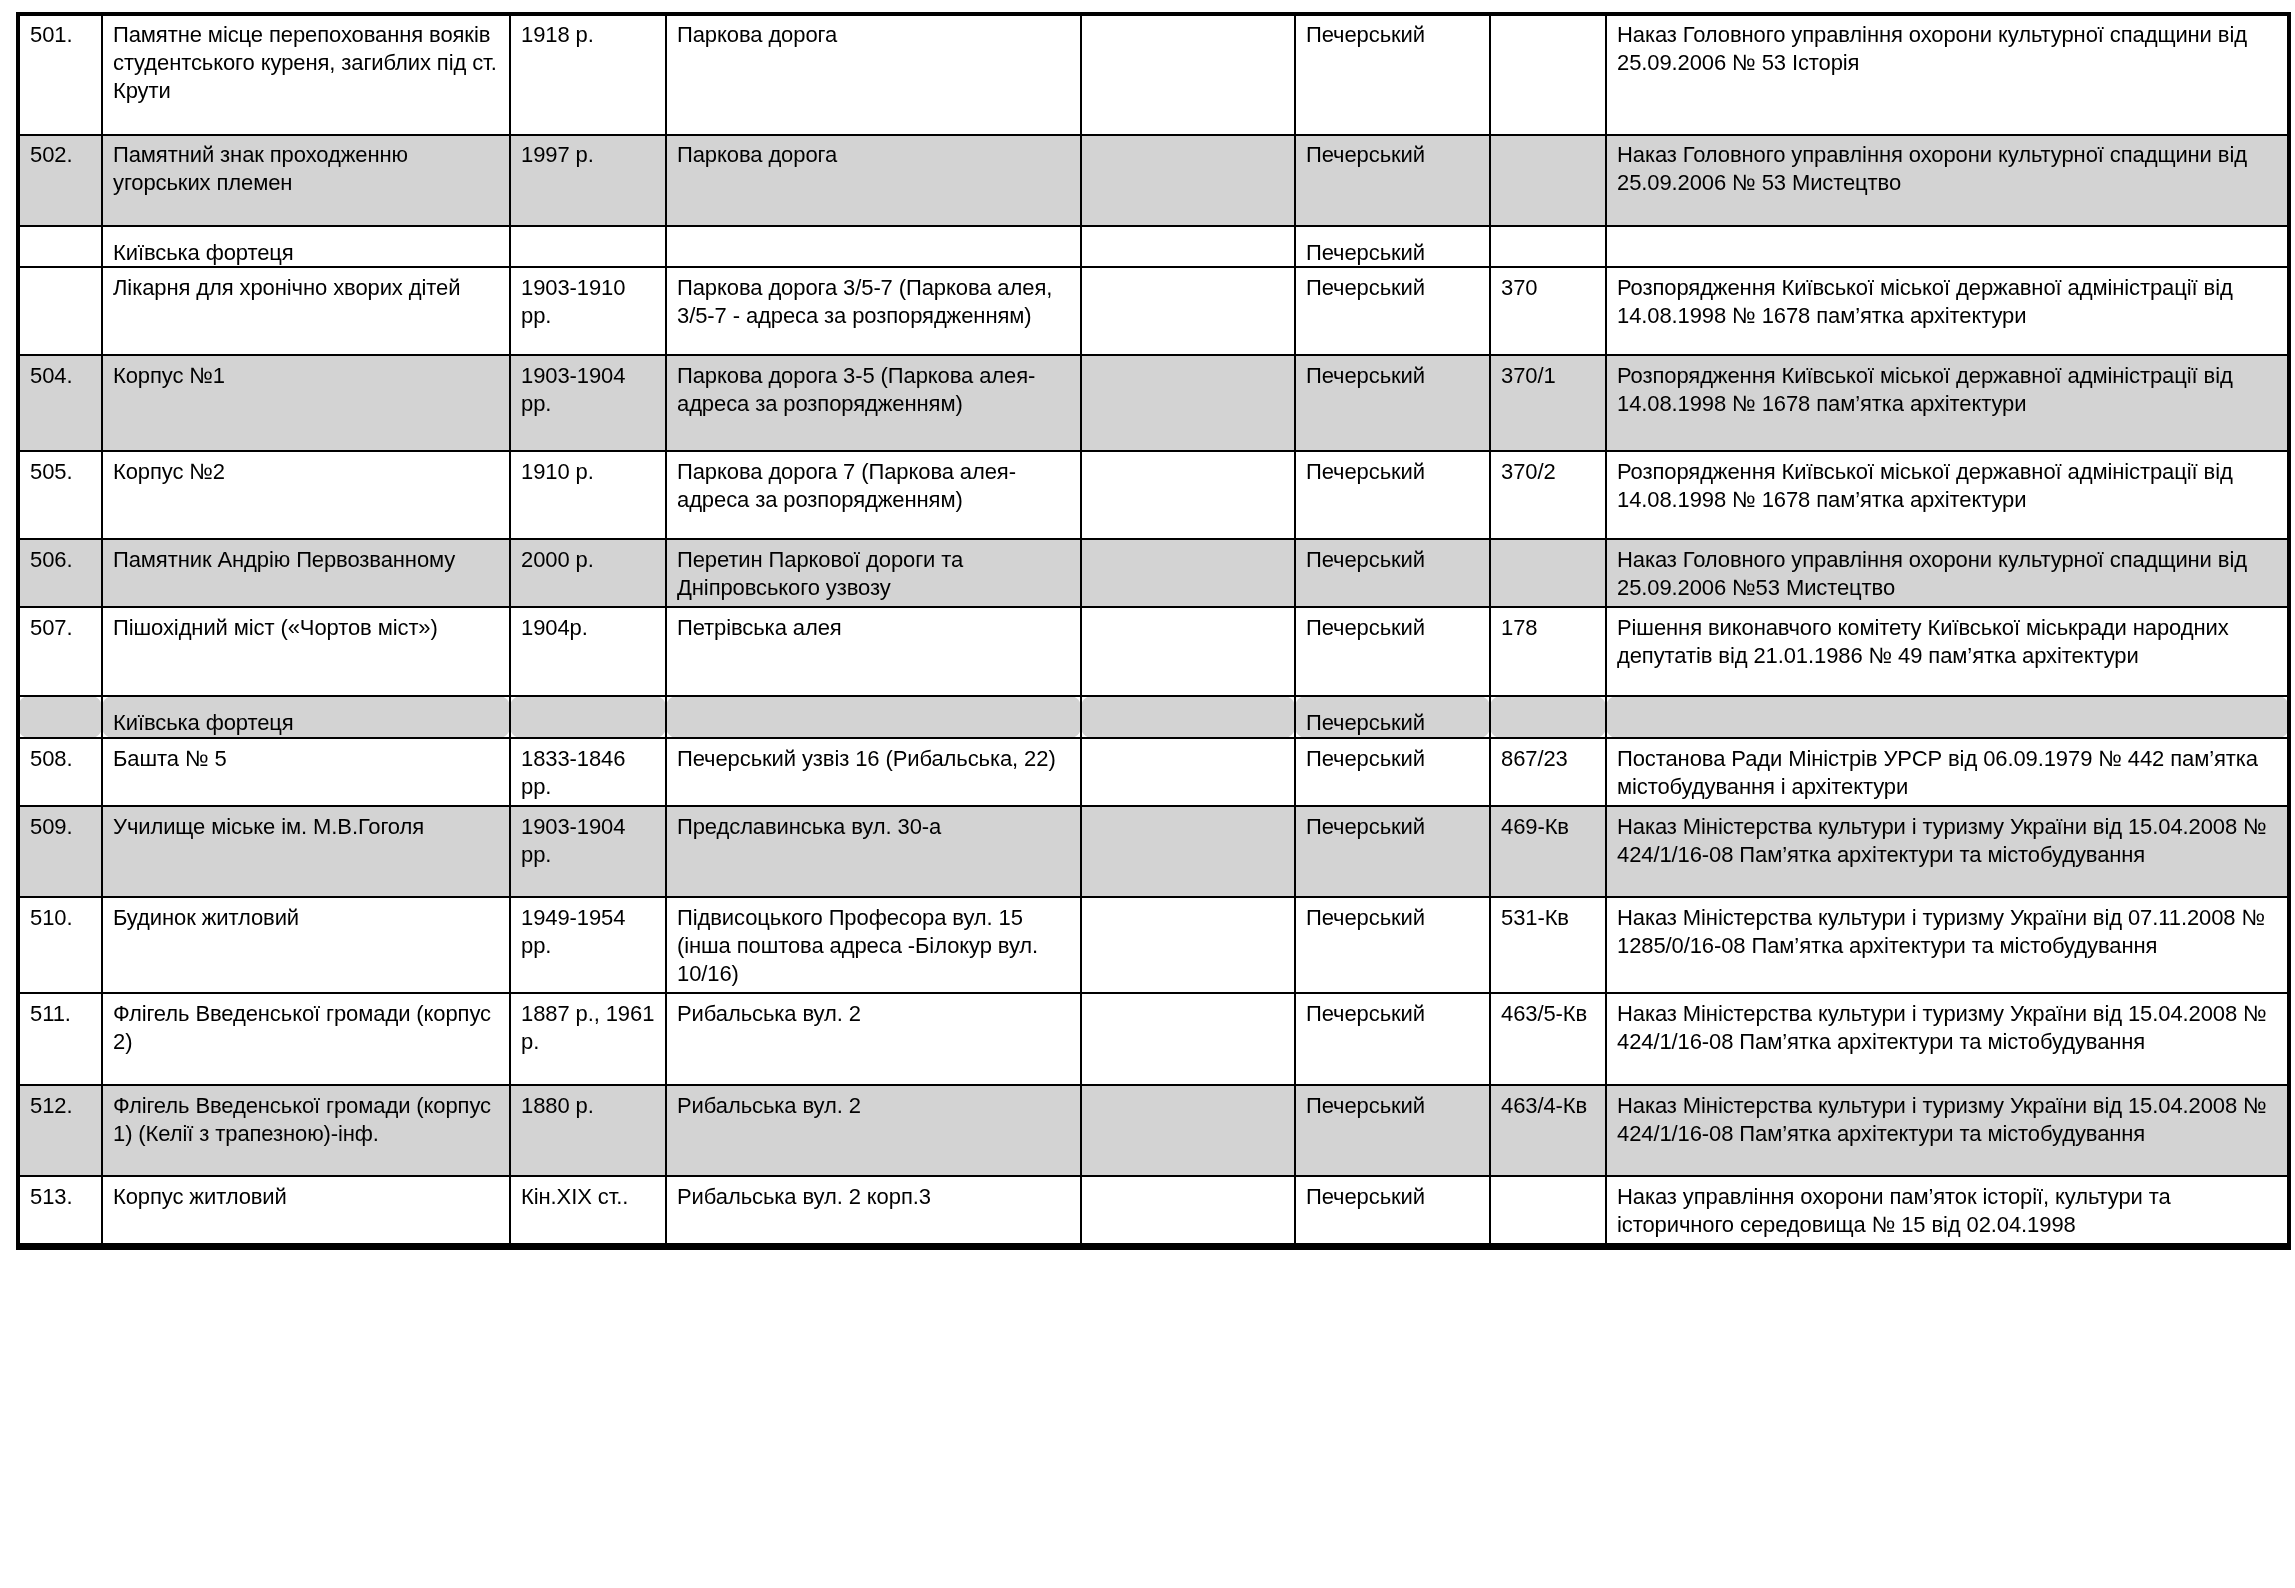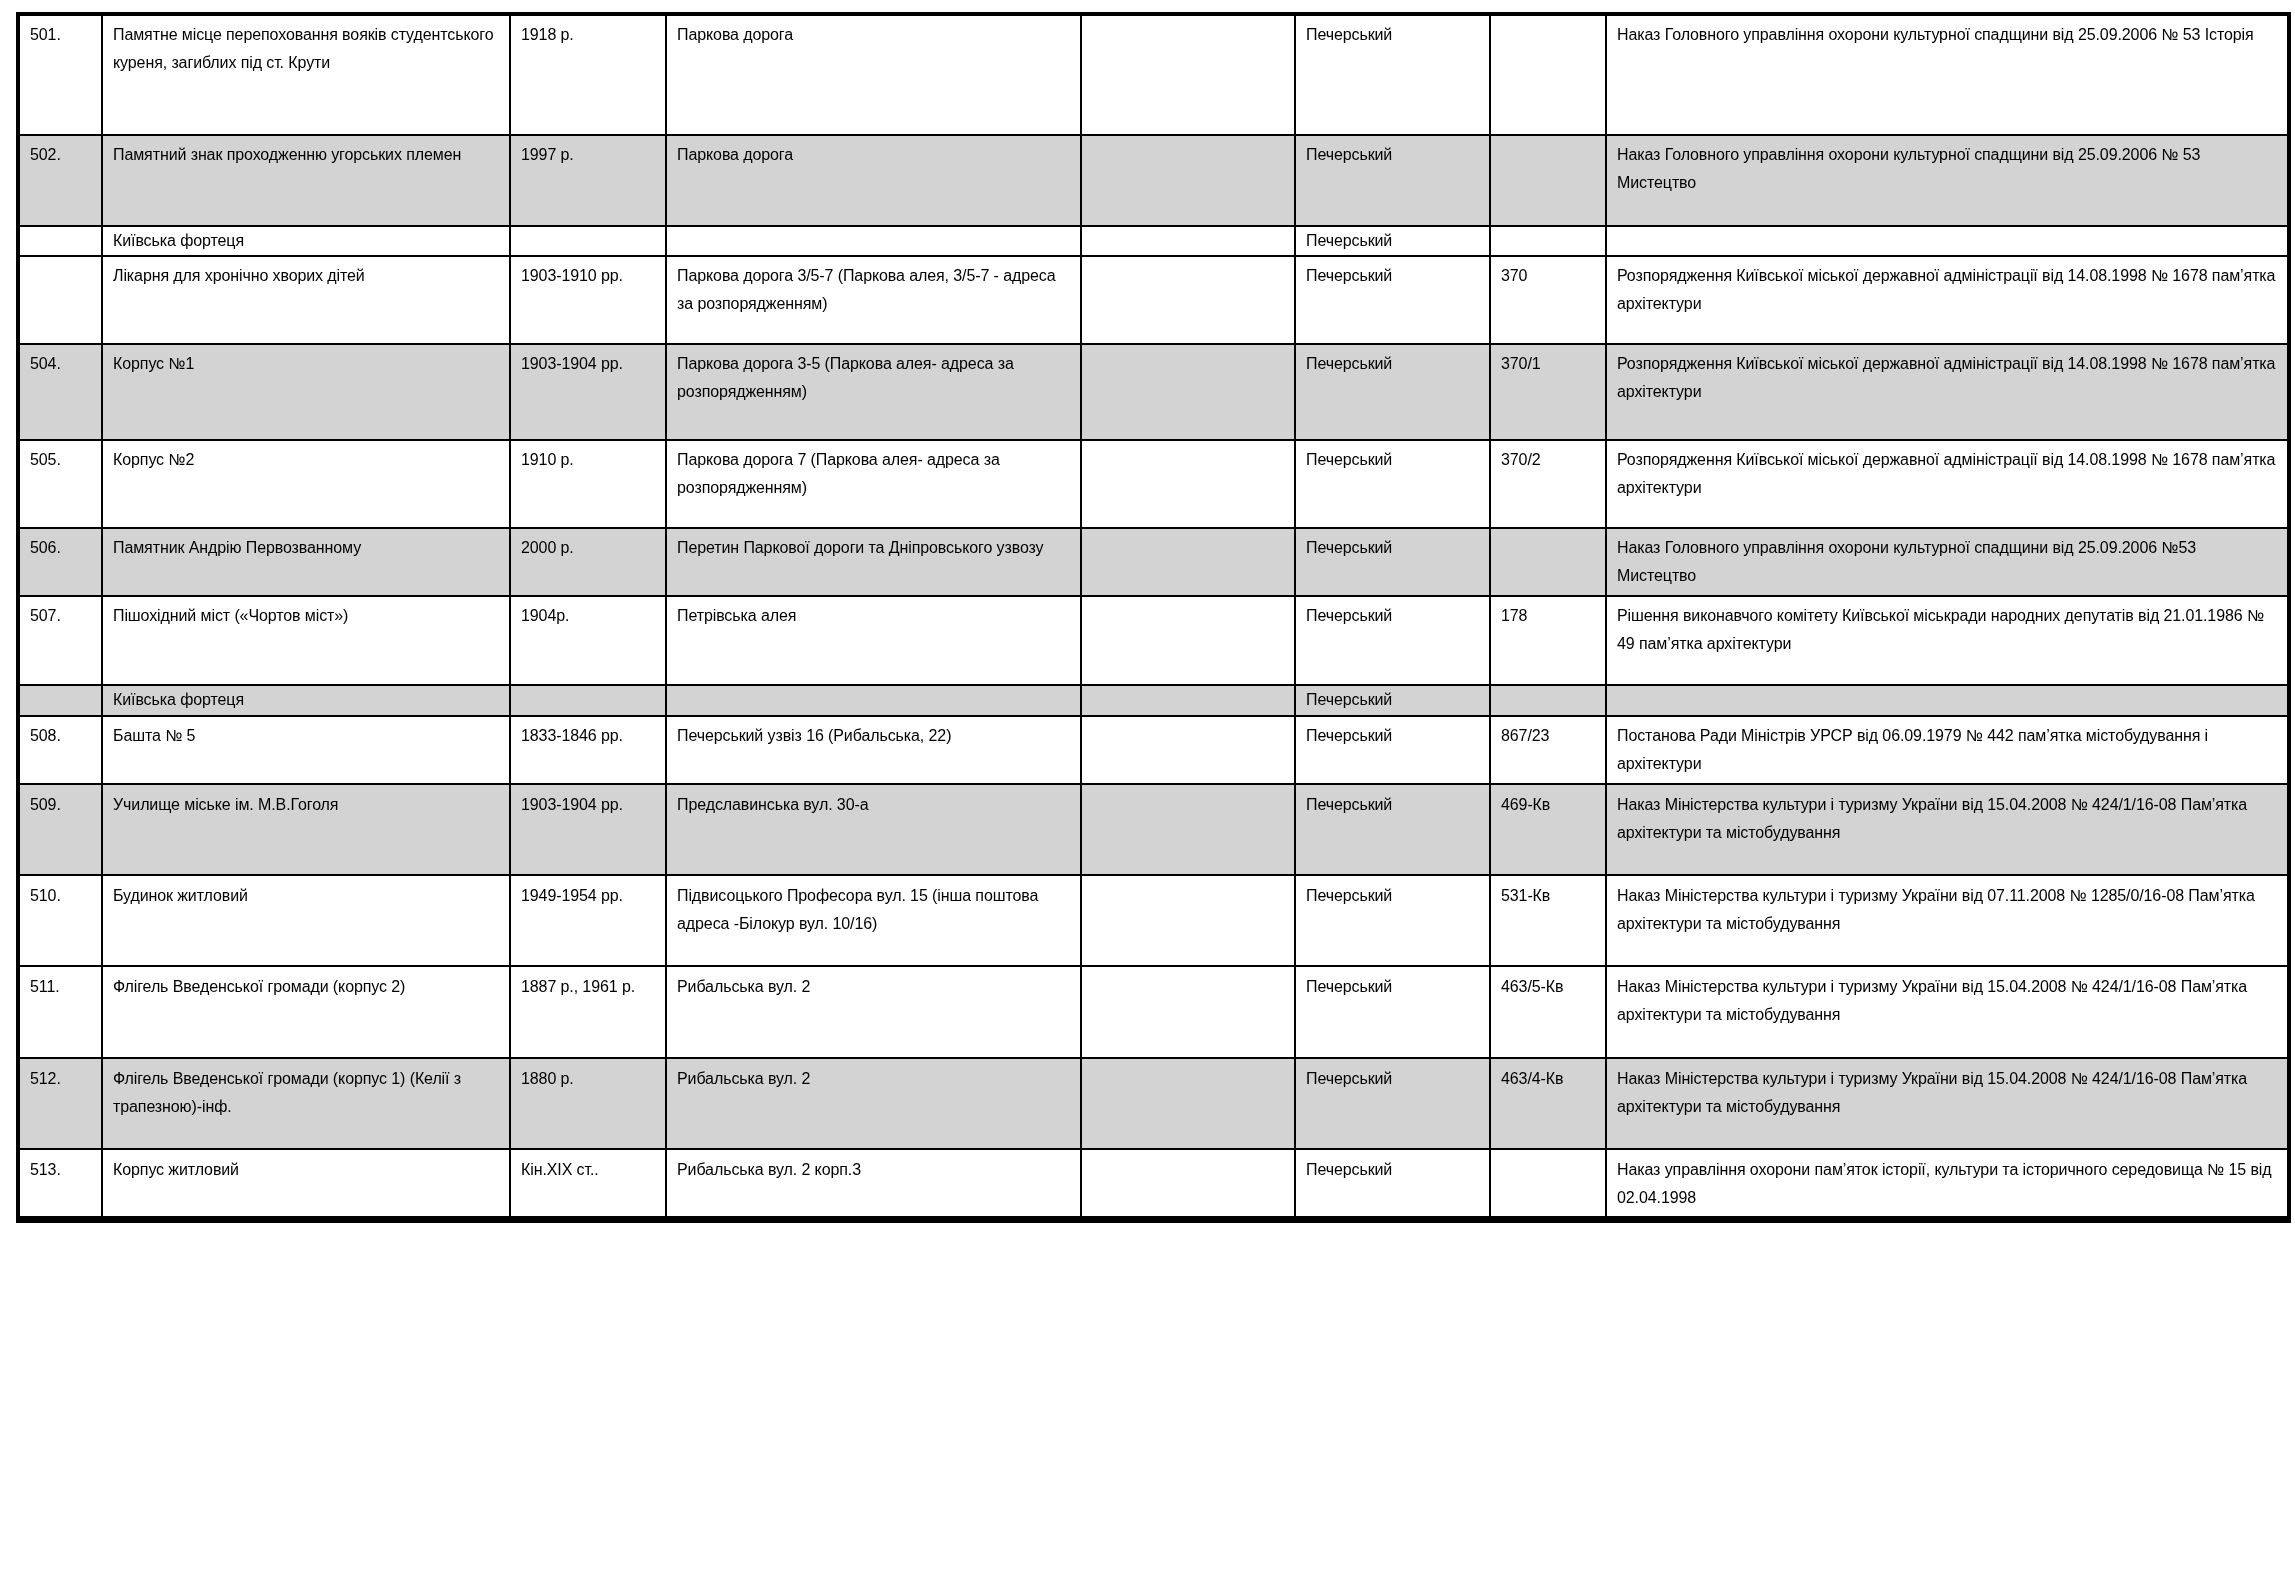--- a/index.html
+++ b/index.html
@@ -1,33 +1,33 @@
 <!DOCTYPE html>
 <html style="font-size:11.6px"><head>
 <meta charset="utf-8">
 <style>
   html,body{margin:0;padding:0;background:#ffffff;}
   body{width:2295px;height:1589px;position:relative;font-family:"Liberation Sans",sans-serif;color:#000;}
   .page{position:absolute;left:0;top:0;width:2295px;height:1589px;background:#fff;}
   table.registry{
     position:absolute;left:16px;top:11.6px;width:2271px;
     border-collapse:collapse;table-layout:fixed;
-    font-size:16px;line-height:28px;letter-spacing:-0.1px;
+    font-size:22px;line-height:28px;letter-spacing:-0.1px;
     border:4.3px solid #000;border-bottom:7.2px solid #000;
   }
   table.registry td{
     border:2.9px solid #000;
     vertical-align:top;
     padding:5.8px 10px 4.3px 10px;
     overflow:hidden;
     background:#ffffff;
     word-wrap:break-word;
   }
   tr.shaded td{background:#d3d3d3;}
-  tr.subheader td{padding-top:0;padding-bottom:0.7px;line-height:27px;}
+  tr.subheader td{padding-top:12px;padding-bottom:0.7px;line-height:27px;border-radius:11px;}
 </style>
 </head>
 <body>
 
 <div class="page">
   <table class="registry">
     <colgroup>
       <col style="width:84px">
         <col style="width:408px">
         <col style="width:156px">

